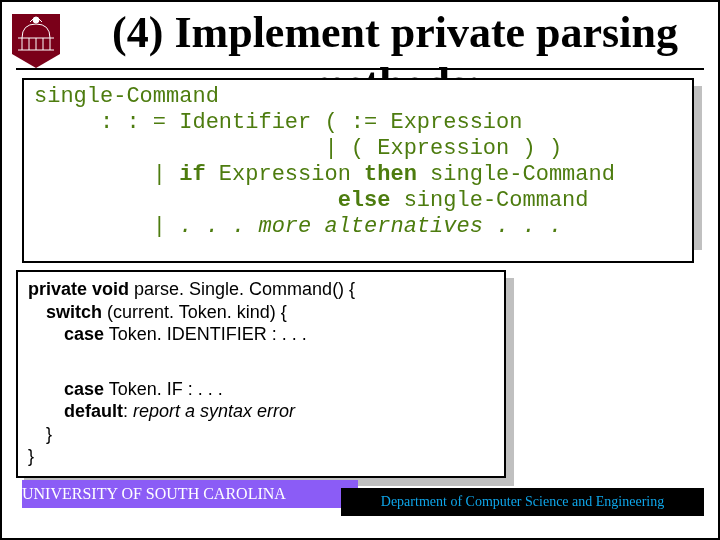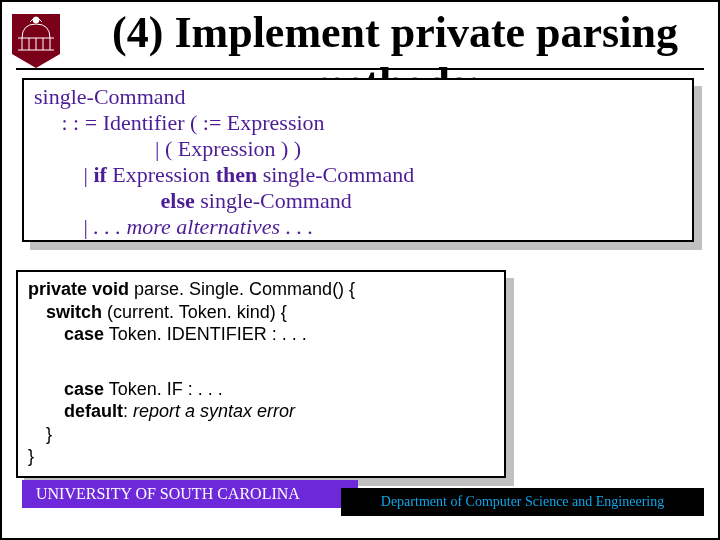--- a/index.html
+++ b/index.html
@@ -51,29 +51,29 @@
     left: 28px;
     width: 672px;
     height: 164px;
     background: #c0c0c0;
   }
   .gram-box {
     position: absolute;
     top: 76px;
     left: 20px;
     width: 672px;
-    height: 164px;
+    height: 185px;
     background: #fff;
     border: 2px solid #000;
     padding: 4px 10px;
-    font-family: Liberation Serif, serif;
+    font-family: Liberation Mono, monospace;
     font-size: 22px;
     line-height: 1.18;
     white-space: pre;
-    color: #4c1d95;
+    color: #4d7c0f;
   }
   .kw { font-weight: bold; }
   .it { font-style: italic; }
 
   
   .code-shadow {
     position: absolute;
     top: 276px;
     left: 22px;
     width: 490px;
@@ -97,25 +97,24 @@
   .code-box .b { font-weight: bold; }
   .code-box .ii { font-style: italic; text-align: right; }
 
   
   .footer-left {
     position: absolute;
     left: 20px;
     bottom: 30px;
     width: 336px;
     height: 28px;
-    background: #6d28d9;
+    background: #8b5cf6;
     color: #fff;
     font-size: 16px;
     line-height: 28px;
-    padding-left: 14px;
     font-family: "Times New Roman", serif;
   }
   .footer-right {
     position: absolute;
     right: 14px;
     bottom: 22px;
     width: 363px;
     height: 28px;
     background: #000;
     color: #0ea5e9;

